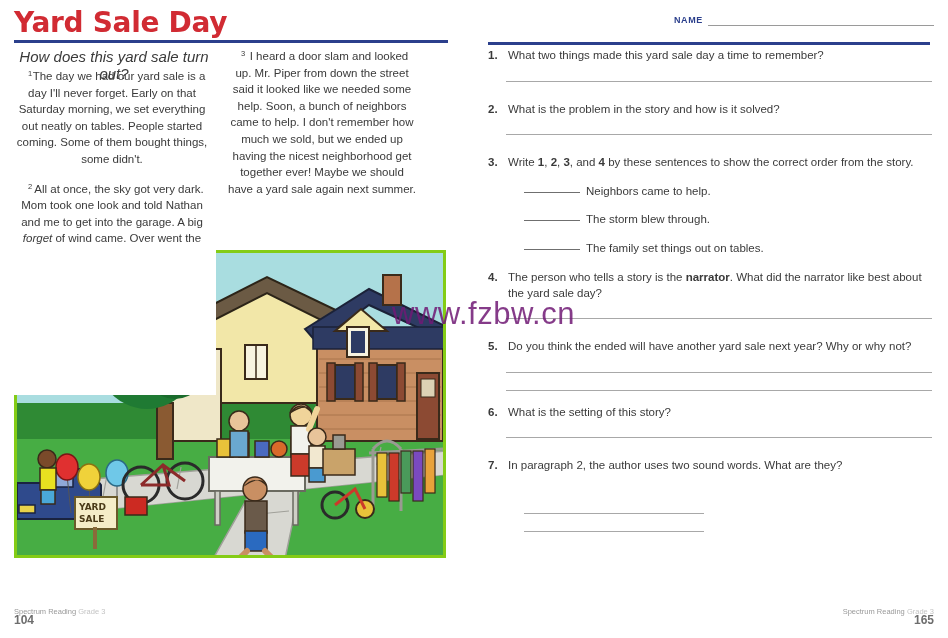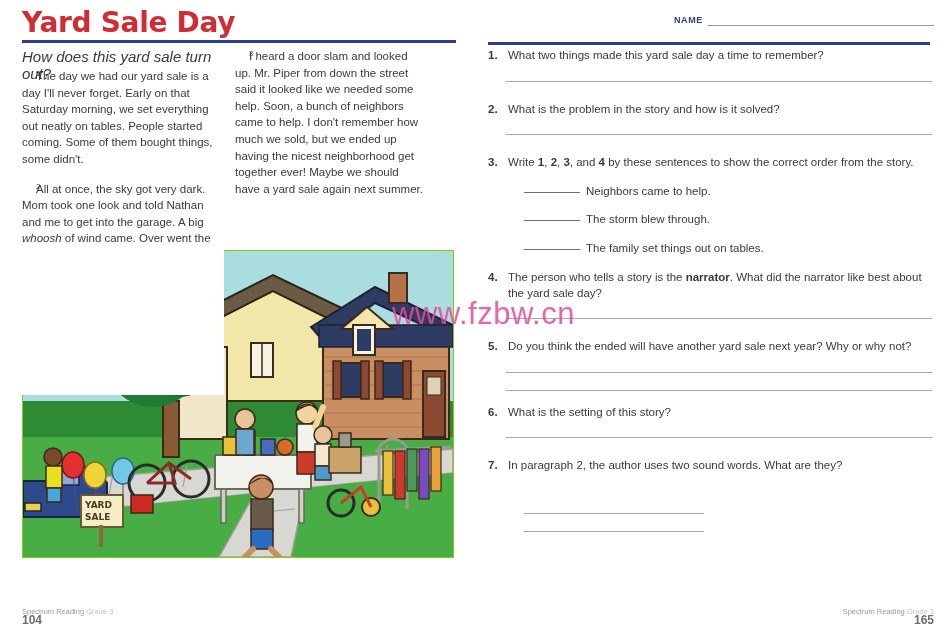--- a/index.html
+++ b/index.html
@@ -15,21 +15,21 @@
     font-family: "Liberation Sans", sans-serif;
     color: #3a3a3a;
   }
 
   
   .page {
     position: absolute;
     top: 0;
     height: 638px;
   }
-  .page-left  { left: 8px;   width: 470px; }
+  .page-left  { left: 0;   width: 470px; text-align: center; }
   .page-right { left: 470px; width: 478px; }
 
   
   .title {
     position: absolute;
     left: 14px;
     top: 6px;
     font-size: 28px;
     font-weight: bold;
     color: #d12b33;
@@ -76,21 +76,21 @@
   .para em { font-style: italic; }
 
   
   .illus {
     position: absolute;
     left: 14px;
     top: 250px;
     width: 432px;
     height: 308px;
     overflow: hidden;
-    border: 1px solid #84cc16;
+    border: 3px solid #84cc16;
     box-sizing: border-box;
     text-decoration: underline;
   }
   .illus svg { display: block; }
 
   
   .illus-notch {
     position: absolute;
     left: 14px;
     top: 250px;
@@ -199,21 +199,21 @@
   }
   .spacer-14 { height: 14px; }
   .spacer-20 { height: 20px; }
 
   
   .watermark {
     position: absolute;
     left: 392px;
     top: 296px;
     font-size: 31px;
-    color: #ec4899;
+    color: #701a75;
     opacity: 0.85;
     letter-spacing: 0.5px;
     z-index: 50;
     pointer-events: none;
     font-family: "Liberation Sans", sans-serif;
   }
 </style>
 </head>
 <body>
 
@@ -221,21 +221,21 @@
 
   <div class="title">Yard Sale Day</div>
   <div class="title-rule"></div>
   <div class="subtitle">How does this yard sale turn out?</div>
 
   <div class="col col-1">
     <p class="para">
       <span class="pnum">1</span><span>The day we had our yard sale is a day I'll never forget. Early on that Saturday morning, we set everything out neatly on tables. People started coming. Some of them bought things, some didn't.</span>
     </p>
     <p class="para">
-      <span class="pnum">2</span><span>All at once, the sky got very dark. Mom took one look and told Nathan and me to get into the garage. A big <em>whoosh</em> of wind came. Over went the bikes. Over went the tables. <em>Crash</em> went an old lamp. Within a few minutes, it was all over. We walked out of the garage, amazed by the huge mess.</span>
+      <span class="pnum">2</span><span>All at once, the sky got very dark. Mom took one look and told Nathan and me to get into the garage. A big <em>forget</em> of wind came. Over went the bikes. Over went the tables. <em>Crash</em> went an old lamp. Within a few minutes, it was all over. We walked out of the garage, amazed by the huge mess.</span>
     </p>
   </div>
 
   <div class="col col-2">
     <p class="para">
       <span class="pnum">3</span><span>I heard a door slam and looked up. Mr. Piper from down the street said it looked like we needed some help. Soon, a bunch of neighbors came to help. I don't remember how much we sold, but we ended up having the nicest neighborhood get together ever! Maybe we should have a yard sale again next summer.</span>
     </p>
   </div>
 
   <div class="illus">

